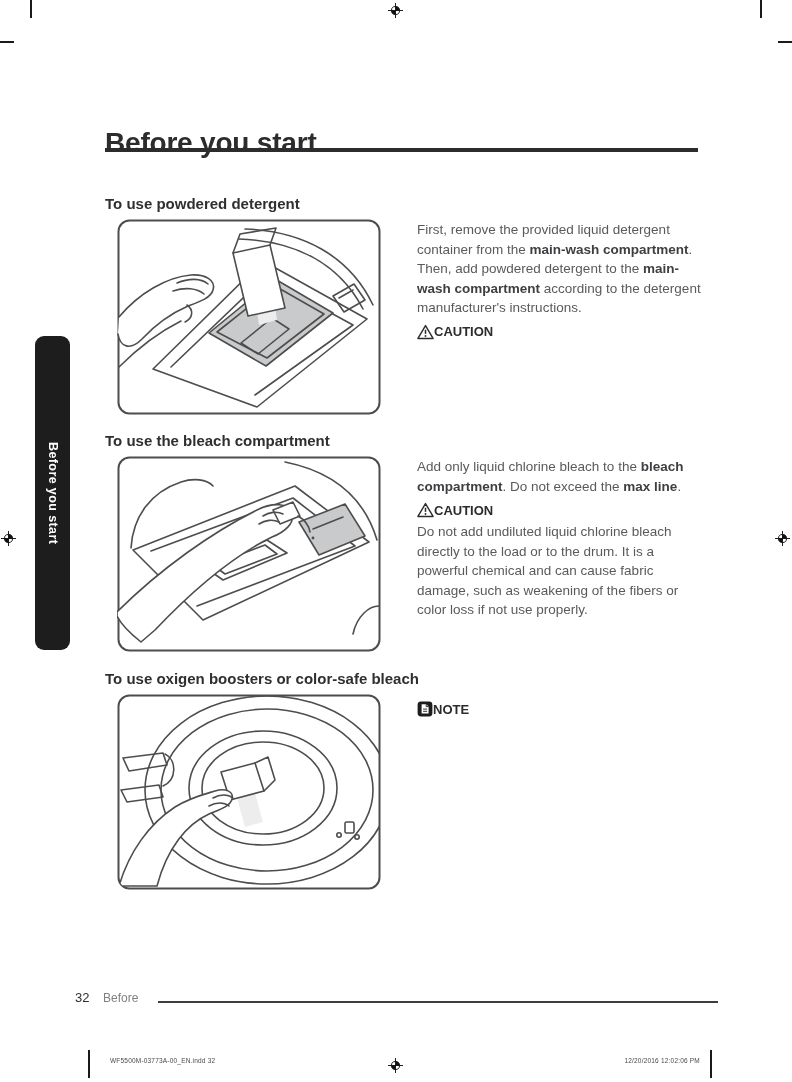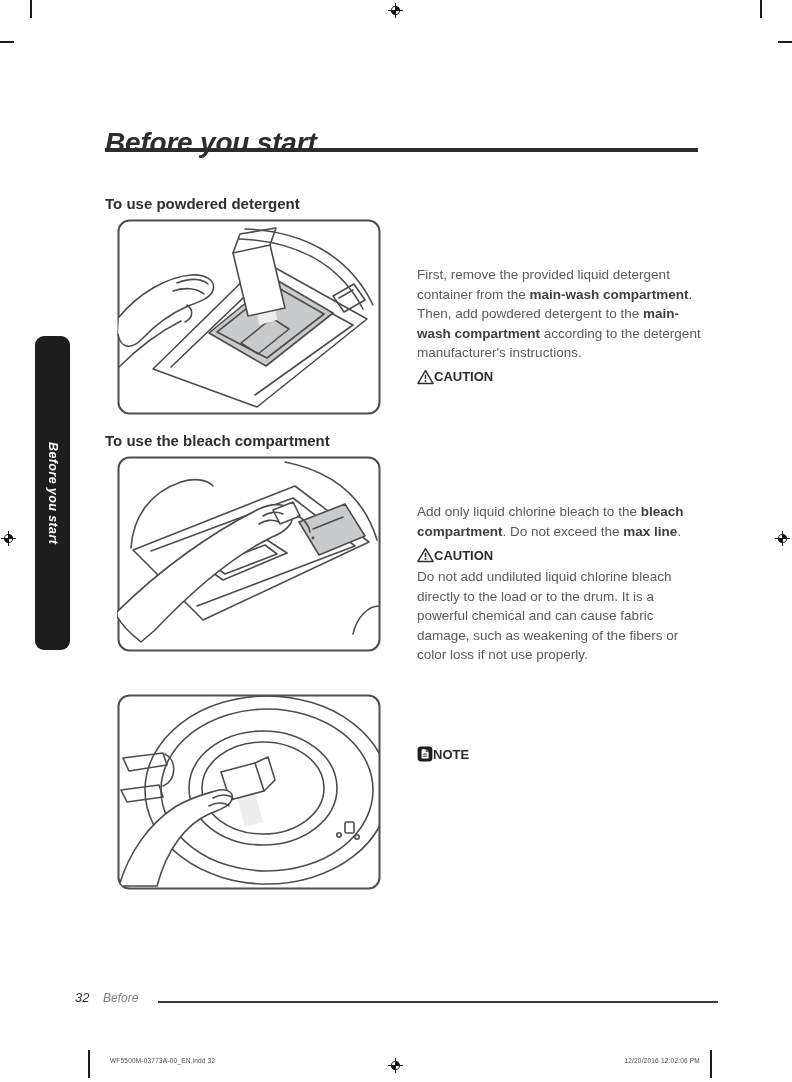--- a/index.html
+++ b/index.html
@@ -1,34 +1,34 @@
 <!DOCTYPE html>
 <html><head>
 <meta charset="utf-8">
 <style>
   html,body{margin:0;padding:0;background:#ffffff;}
   .page{position:relative;width:792px;height:1082px;background:#fff;overflow:hidden;
         font-family:"Liberation Sans",sans-serif;-webkit-font-smoothing:antialiased;}
-  .abs{position:absolute;font-style:italic;}
+  .abs{position:absolute;}
 
   
   .cropline-v{position:absolute;width:1.5px;background:#1a1a1a;}
   .cropline-h{position:absolute;height:1.5px;background:#1a1a1a;}
   .regmark{position:absolute;width:15px;height:15px;}
 
   
   .title{left:105px;top:108px;font-size:28px;font-weight:bold;color:#2b2c2e;letter-spacing:-0.2px;}
   .title-rule{left:105px;top:148px;width:593px;height:3.5px;background:#2b2c2e;}
 
   
   .sec{position:absolute;left:105px;width:600px;height:240px;}
   .sec-heading{margin:0;font-size:15px;font-weight:bold;color:#2e2f31;}
   .illu-wrap{position:absolute;left:12px;top:24px;width:264px;height:196px;}
   .illu-wrap svg{display:block;width:264px;height:196px;}
-  .col-text{position:absolute;left:312px;top:25px;width:288px;margin-top:45px;}
+  .col-text{position:absolute;left:312px;top:25px;width:288px;}
   .body-p{margin:0;font-size:13.5px;line-height:19.5px;color:#595a5c;}
   .seg-bold{font-weight:bold;color:#3e3f42;}
   .callout-head{display:flex;align-items:center;margin:5px 0 3px;height:18px;}
   .callout-head svg{flex:0 0 auto;display:block;}
   .callout-label{font-size:13px;font-weight:bold;color:#2b2c2e;}
 
   
   .tab{left:35px;top:336px;width:35px;height:314px;background:#1d1d1d;border-radius:9px;
        display:flex;align-items:center;justify-content:center;}
   .tab-text{writing-mode:vertical-rl;color:#fff;font-size:12.5px;font-weight:bold;letter-spacing:0.4px;}
@@ -162,20 +162,21 @@
           <line x1="9" y1="5.6" x2="9" y2="10" stroke="#2b2c2e" stroke-width="1.6"></line>
           <circle cx="9" cy="12.3" r="1" fill="#2b2c2e"></circle>
         </svg>
         <span class="callout-label">CAUTION</span>
       </div>
       <p class="body-p">Do not add undiluted liquid chlorine bleach directly to the load or to the drum. It is a powerful chemical and can cause fabric damage, such as weakening of the fibers or color loss if not use properly.</p>
     </div>
   </section>
 
   <section class="sec" style="top:670px">
+    <h2 class="sec-heading">To use oxigen boosters or color-safe bleach</h2>
     <div class="illu-wrap">
       <svg viewBox="0 0 264 196">
         <defs>
             <clipPath id="clip3">
               <rect x="2" y="2" width="260" height="192" rx="10"></rect>
             </clipPath>
           </defs>
         <rect x="1.5" y="1.5" width="261" height="193" rx="11" fill="#fff" stroke="#4d4d4d" stroke-width="2"></rect>
         <g clip-path="url(#clip3)" fill="none" stroke="#4d4d4d" stroke-width="1.6" stroke-linecap="round" stroke-linejoin="round">
           <ellipse cx="150" cy="96" rx="122" ry="94"></ellipse>

